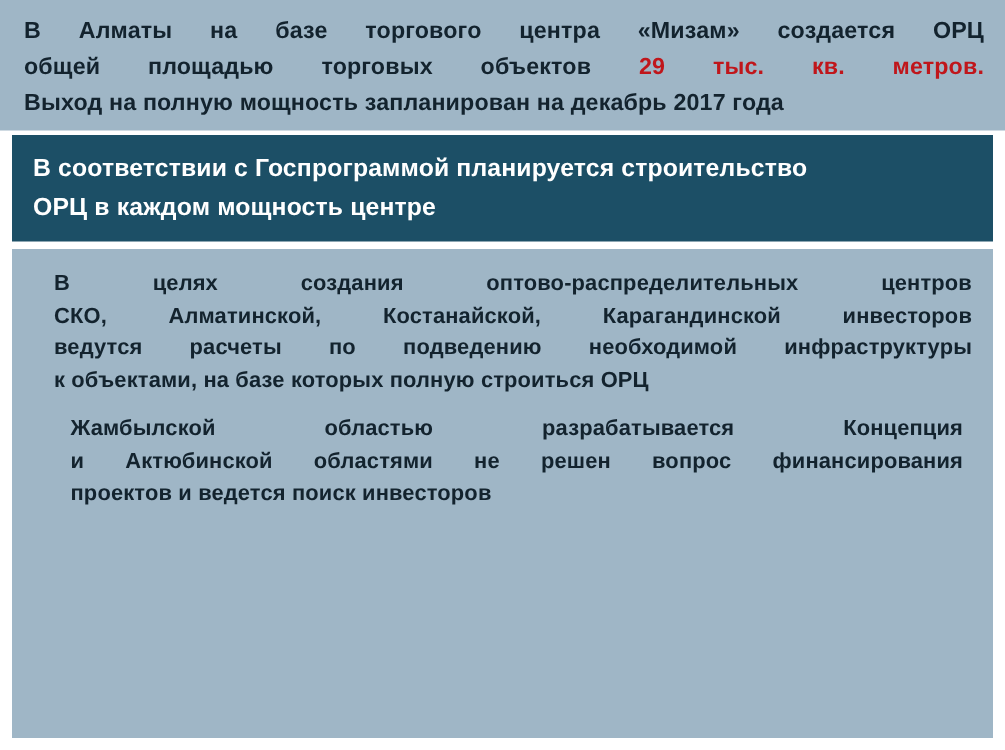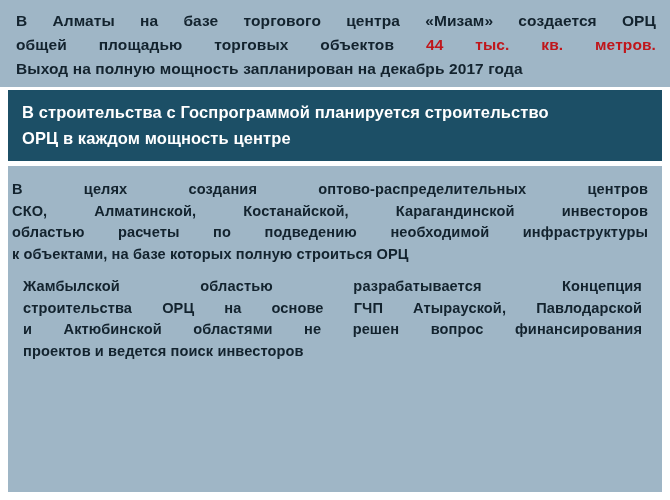--- a/index.html
+++ b/index.html
@@ -71,21 +71,21 @@
 
   
   .body-block {
     position: absolute;
     left: 8px;
     top: 166px;
     width: 654px;
     height: 326px;
     background: #9fb6c6;
     box-sizing: border-box;
-    padding: 13px 14px 0 4px;
+    padding: 13px 14px 0 28px;
   }
   .para {
     color: #13232e;
     font-size: 14.6px;
     font-weight: bold;
     line-height: 21.5px;
     letter-spacing: 0.1px;
   }
   .para .ln {
     display: block;
@@ -101,37 +101,36 @@
     padding-right: 6px;
   }
 </style>
 </head>
 <body>
 
 <div class="slide">
 
   <div class="top-block">
     <div class="top-line spread">В Алматы на базе торгового центра «Мизам» создается ОРЦ</div>
-    <div class="top-line spread"><span>общей  площадью  торговых  объектов</span> <span class="highlight-red">44 тыс. кв. метров.</span></div>
+    <div class="top-line spread"><span>общей  площадью  торговых  объектов</span> <span class="highlight-red">29 тыс. кв. метров.</span></div>
     <div class="top-line">Выход на полную мощность запланирован на декабрь 2017 года</div>
   </div>
 
   <div class="banner">
-    <div class="banner-line">В строительства с Госпрограммой планируется строительство</div>
+    <div class="banner-line">В соответствии с Госпрограммой планируется строительство</div>
     <div class="banner-line">ОРЦ  в каждом мощность центре</div>
   </div>
 
   <div class="body-block">
     <div class="para para-1">
       <span class="ln just">В  целях  создания  оптово-распределительных  центров</span>
       <span class="ln just">СКО,  Алматинской,  Костанайской,  Карагандинской  инвесторов</span>
-      <span class="ln just">областью  расчеты  по  подведению  необходимой  инфраструктуры</span>
+      <span class="ln just">ведутся  расчеты  по  подведению  необходимой  инфраструктуры</span>
       <span class="ln">к объектами, на базе которых полную строиться ОРЦ</span>
     </div>
     <div class="para para-2">
       <span class="ln just">Жамбылской   областью   разрабатывается   Концепция</span>
-      <span class="ln just">строительства ОРЦ на основе ГЧП Атырауской, Павлодарской</span>
       <span class="ln just">и Актюбинской областями не решен вопрос финансирования</span>
       <span class="ln">проектов и ведется поиск инвесторов</span>
     </div>
   </div>
 
 </div>
 
 </body></html>

